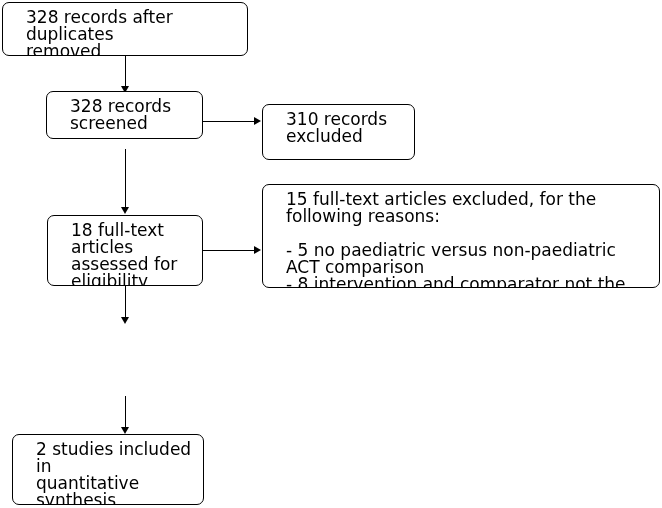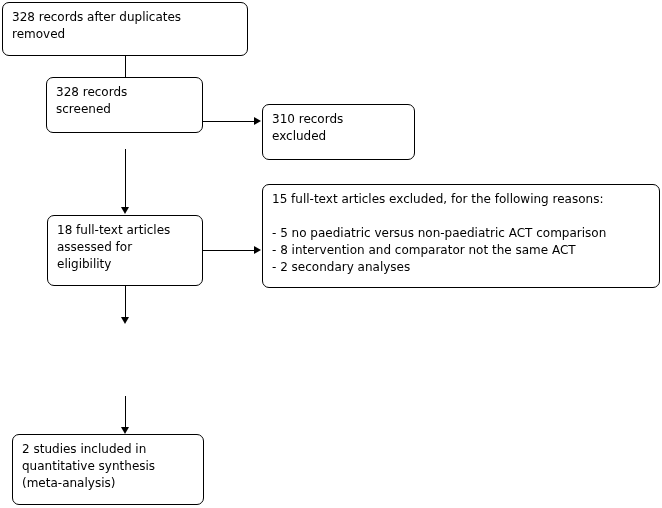--- a/index.html
+++ b/index.html
@@ -15,30 +15,30 @@
     overflow: hidden;
     font-family: "DejaVu Sans", sans-serif;
   }
   .node {
     position: absolute;
     box-sizing: border-box;
     border: 1px solid #000000;
     border-radius: 7px;
     background: #ffffff;
     color: #000000;
-    font-size: 12px;
+    font-size: 17px;
     line-height: 17px;
-    padding: 6px 8px 6px 9px;
+    padding: 6px 8px 6px 23px;
     white-space: pre-wrap;
     overflow: hidden;
   }
 
   
   #node-records-after-duplicates { left: 2px;   top: 2px;   width: 246px; height: 54px; }
-  #node-records-screened         { left: 46px;  top: 77px;  width: 157px; height: 56px; }
+  #node-records-screened         { left: 46px;  top: 91px;  width: 157px; height: 48px; }
   #node-records-excluded         { left: 262px; top: 93px;  width: 153px; height: 56px; margin-top: 11px; }
   #node-fulltext-assessed        { left: 47px;  top: 215px; width: 156px; height: 71px; }
   #node-fulltext-excluded        { left: 262px; top: 184px; width: 398px; height: 104px; }
   #node-qualitative-synthesis    { left: 52px;  top: 325px; width: 146px; height: 71px; }
   #node-quantitative-synthesis   { left: 12px;  top: 434px; width: 192px; height: 71px; }
 
   
   .conn {
     position: absolute;
     background: #000000;

